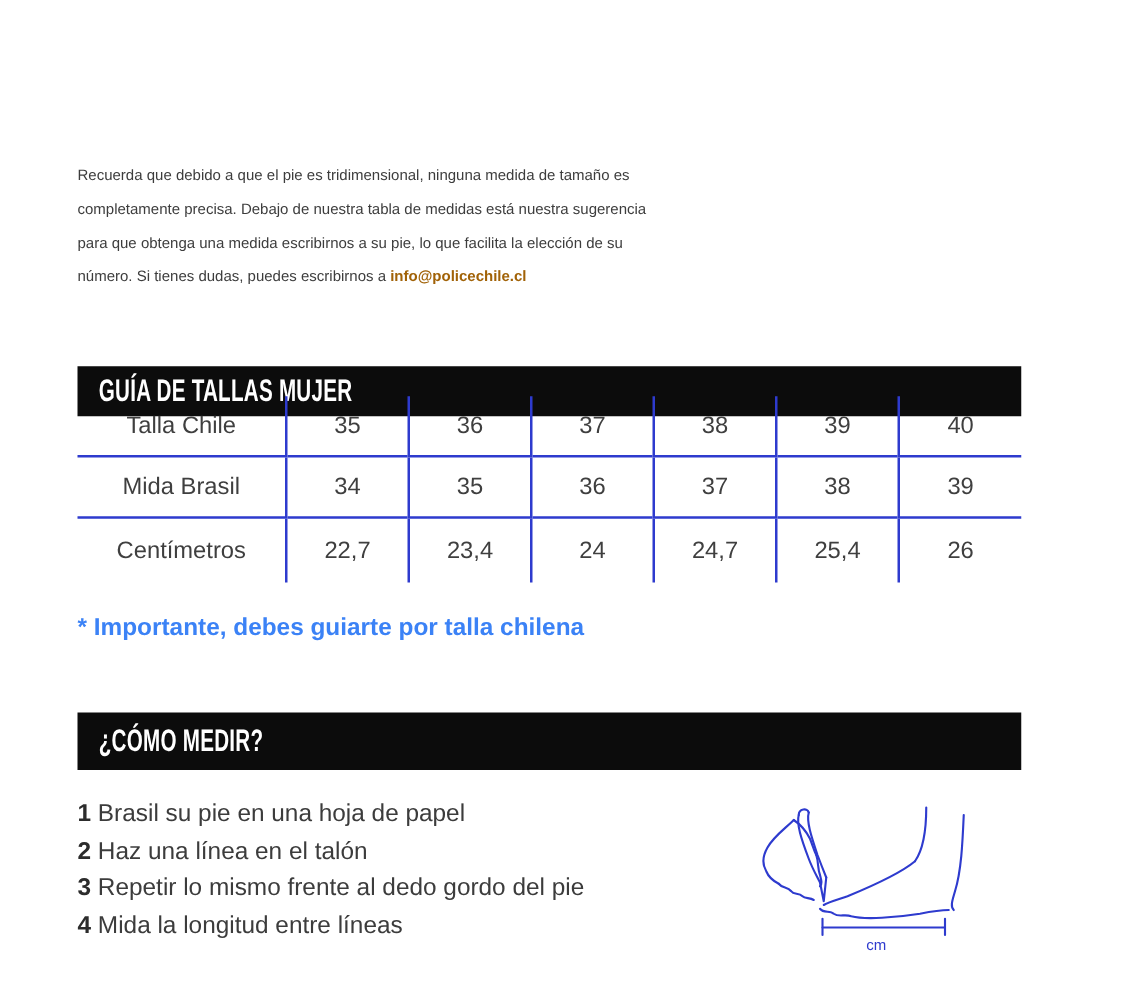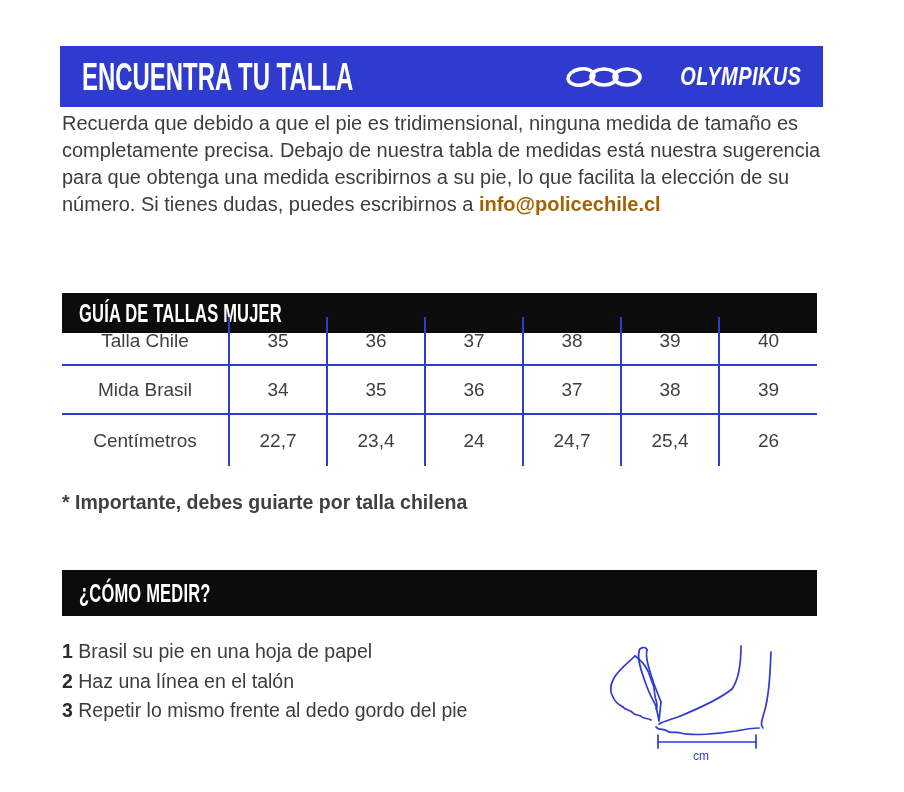--- a/index.html
+++ b/index.html
@@ -23,22 +23,22 @@
   .brand { display: flex; align-items: center; gap: 6px; }
   .brand-rings { display: block; }
   .brand-name {
     color: #ffffff; font-weight: bold; font-style: italic; font-size: 25px;
     transform: scaleX(0.80); transform-origin: right center; white-space: nowrap;
     letter-spacing: 0.5px;
   }
 
   
   .intro {
-    position: absolute; left: 62px; top: 110px;
-    font-size: 20px; line-height: 27px; color: #3d3d3d;
+    position: absolute; left: 62px; top: 127px;
+    font-size: 12px; line-height: 27px; color: #3d3d3d;
   }
   .intro .line { white-space: nowrap; }
   .intro .email { font-weight: bold; color: #a16207; }
 
   
   .black-bar {
     position: absolute; left: 62px; width: 755px;
     background: #0c0c0c; display: flex; align-items: center;
     padding: 0 17px; box-sizing: border-box;
   }
@@ -59,21 +59,21 @@
   table.size-table td {
     text-align: center; vertical-align: middle; height: 47px;
     border-left: 2px solid #2e3bce; padding: 0;
   }
   table.size-table td.row-label { width: 166px; border-left: none; }
   table.size-table tr + tr td { border-top: 2px solid #2e3bce; }
   table.size-table tr:last-child td { height: 51px; }
 
   .important-note {
     position: absolute; left: 62px; top: 491px;
-    font-size: 19.5px; font-weight: bold; color: #404040; white-space: nowrap;
+    font-size: 19.5px; font-weight: bold; color: #3b82f6; white-space: nowrap;
   }
 
   
   .steps {
     position: absolute; left: 62px; top: 637px;
     font-size: 19.5px; line-height: 29.5px; color: #3c3c3c;
   }
   .steps .step { white-space: nowrap; }
   .steps .step-num { font-weight: bold; color: #2c2c2c; }
 
@@ -82,33 +82,20 @@
   .illustration svg { display: block; }
   .cm-text {
     font-family: "Liberation Sans", sans-serif; font-size: 12px; fill: #2e3bce;
   }
 </style>
 </head>
 <body>
 
 <div class="page">
 
-  <div class="header-bar">
-    <div class="header-title">ENCUENTRA TU TALLA</div>
-    <div class="brand">
-      <svg class="brand-rings" width="78" height="26" viewBox="0 0 78 26">
-        <g fill="none" stroke="#ffffff" stroke-width="3.6">
-          <ellipse cx="15" cy="13" rx="13" ry="8" transform="rotate(-10 15 13)"></ellipse>
-          <ellipse cx="38" cy="13" rx="13" ry="8"></ellipse>
-          <ellipse cx="61" cy="13" rx="13" ry="8"></ellipse>
-        </g>
-      </svg>
-      <div class="brand-name">OLYMPIKUS</div>
-    </div>
-  </div>
 
   <div class="intro">
     <div class="line">Recuerda que debido a que el pie es tridimensional, ninguna medida de tamaño es</div>
     <div class="line">completamente precisa. Debajo de nuestra tabla de medidas está nuestra sugerencia</div>
     <div class="line">para que obtenga una medida escribirnos a su pie, lo que facilita la elección de su</div>
     <div class="line"><span>número. Si tienes dudas, puedes escribirnos a </span><span class="email">info@policechile.cl</span></div>
   </div>
 
   <div class="black-bar bar-guide">
     <div class="bar-title">GUÍA DE TALLAS MUJER</div>
@@ -151,20 +138,21 @@
   <div class="important-note">* Importante, debes guiarte por talla chilena</div>
 
   <div class="black-bar bar-measure">
     <div class="bar-title">¿CÓMO MEDIR?</div>
   </div>
 
   <div class="steps">
     <div class="step"><span class="step-num">1</span> <span>Brasil su pie en una hoja de papel</span></div>
     <div class="step"><span class="step-num">2</span> <span>Haz una línea en el talón</span></div>
     <div class="step"><span class="step-num">3</span> <span>Repetir lo mismo frente al dedo gordo del pie</span></div>
+    <div class="step"><span class="step-num">4</span> <span>Mida la longitud entre líneas</span></div>
   </div>
 
   <div class="illustration">
     <svg width="190" height="145" viewBox="0 0 190 145">
       <g fill="none" stroke="#2e3bce" stroke-width="1.7" stroke-linecap="round" stroke-linejoin="round">
 
         <path d="M148,19 C148,36 146,52 139,62"></path>
         <path d="M178,25 C177,48 176,70 171,86 C169,93 167,98 170,101"></path>
 
         <path d="M139,62 C127,72 102,83 85,90 C76,93 69,95 66,97"></path>

